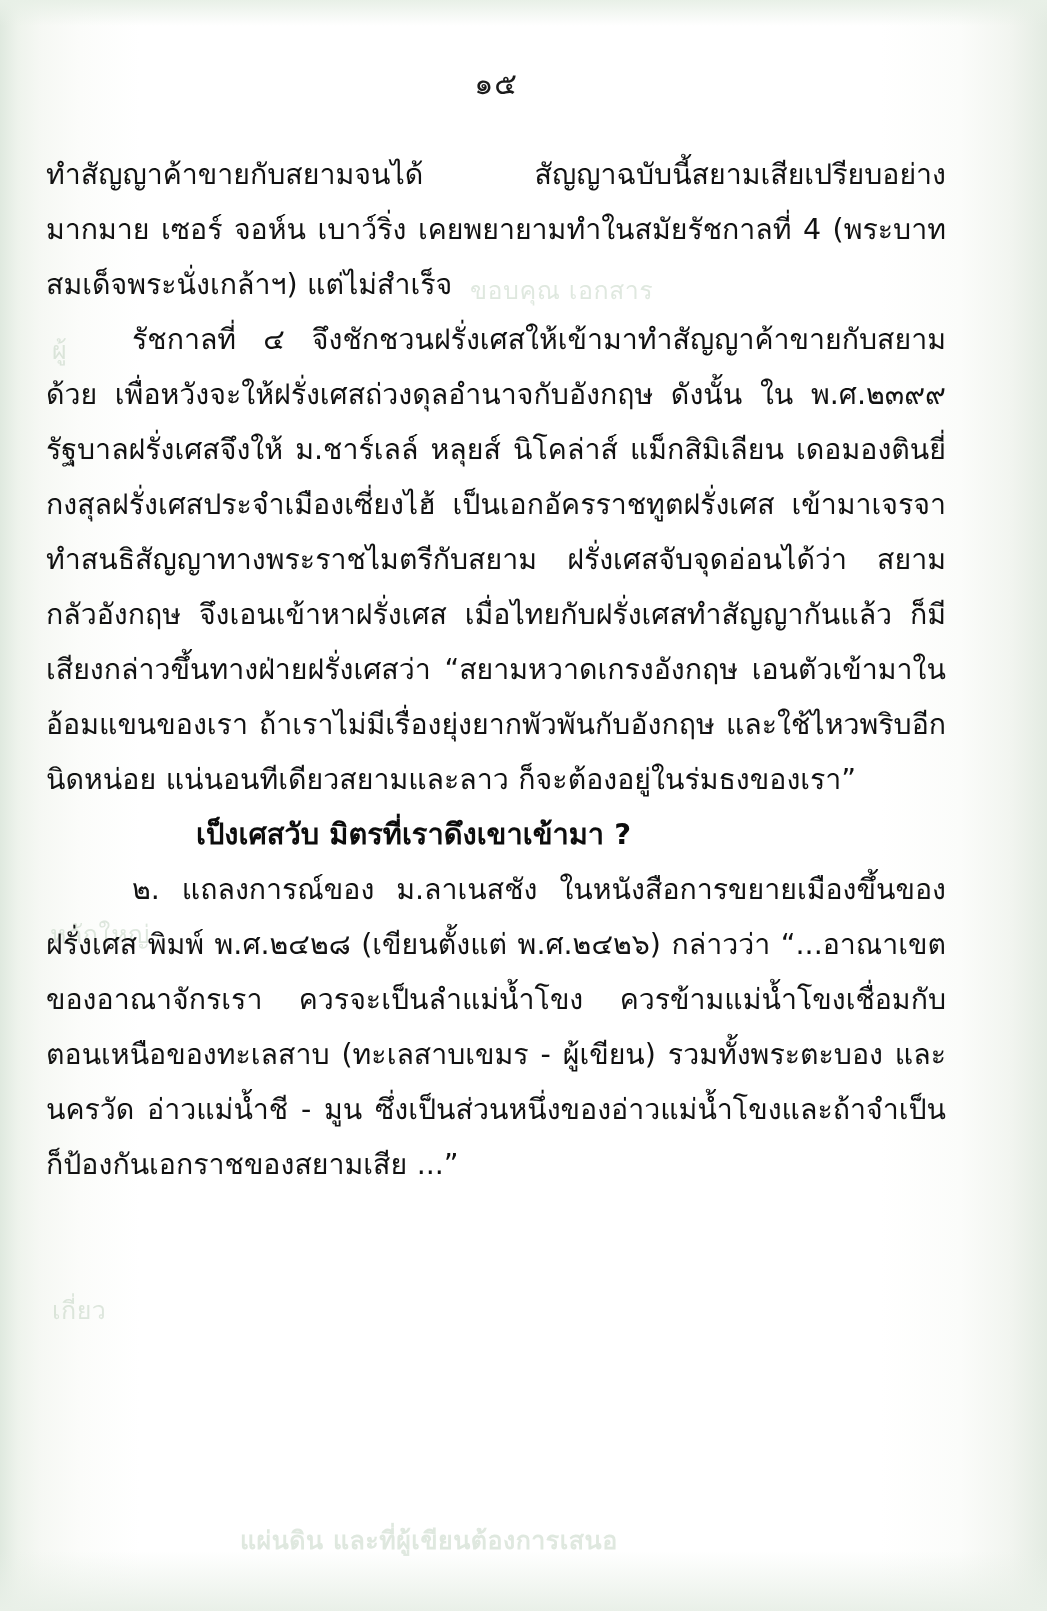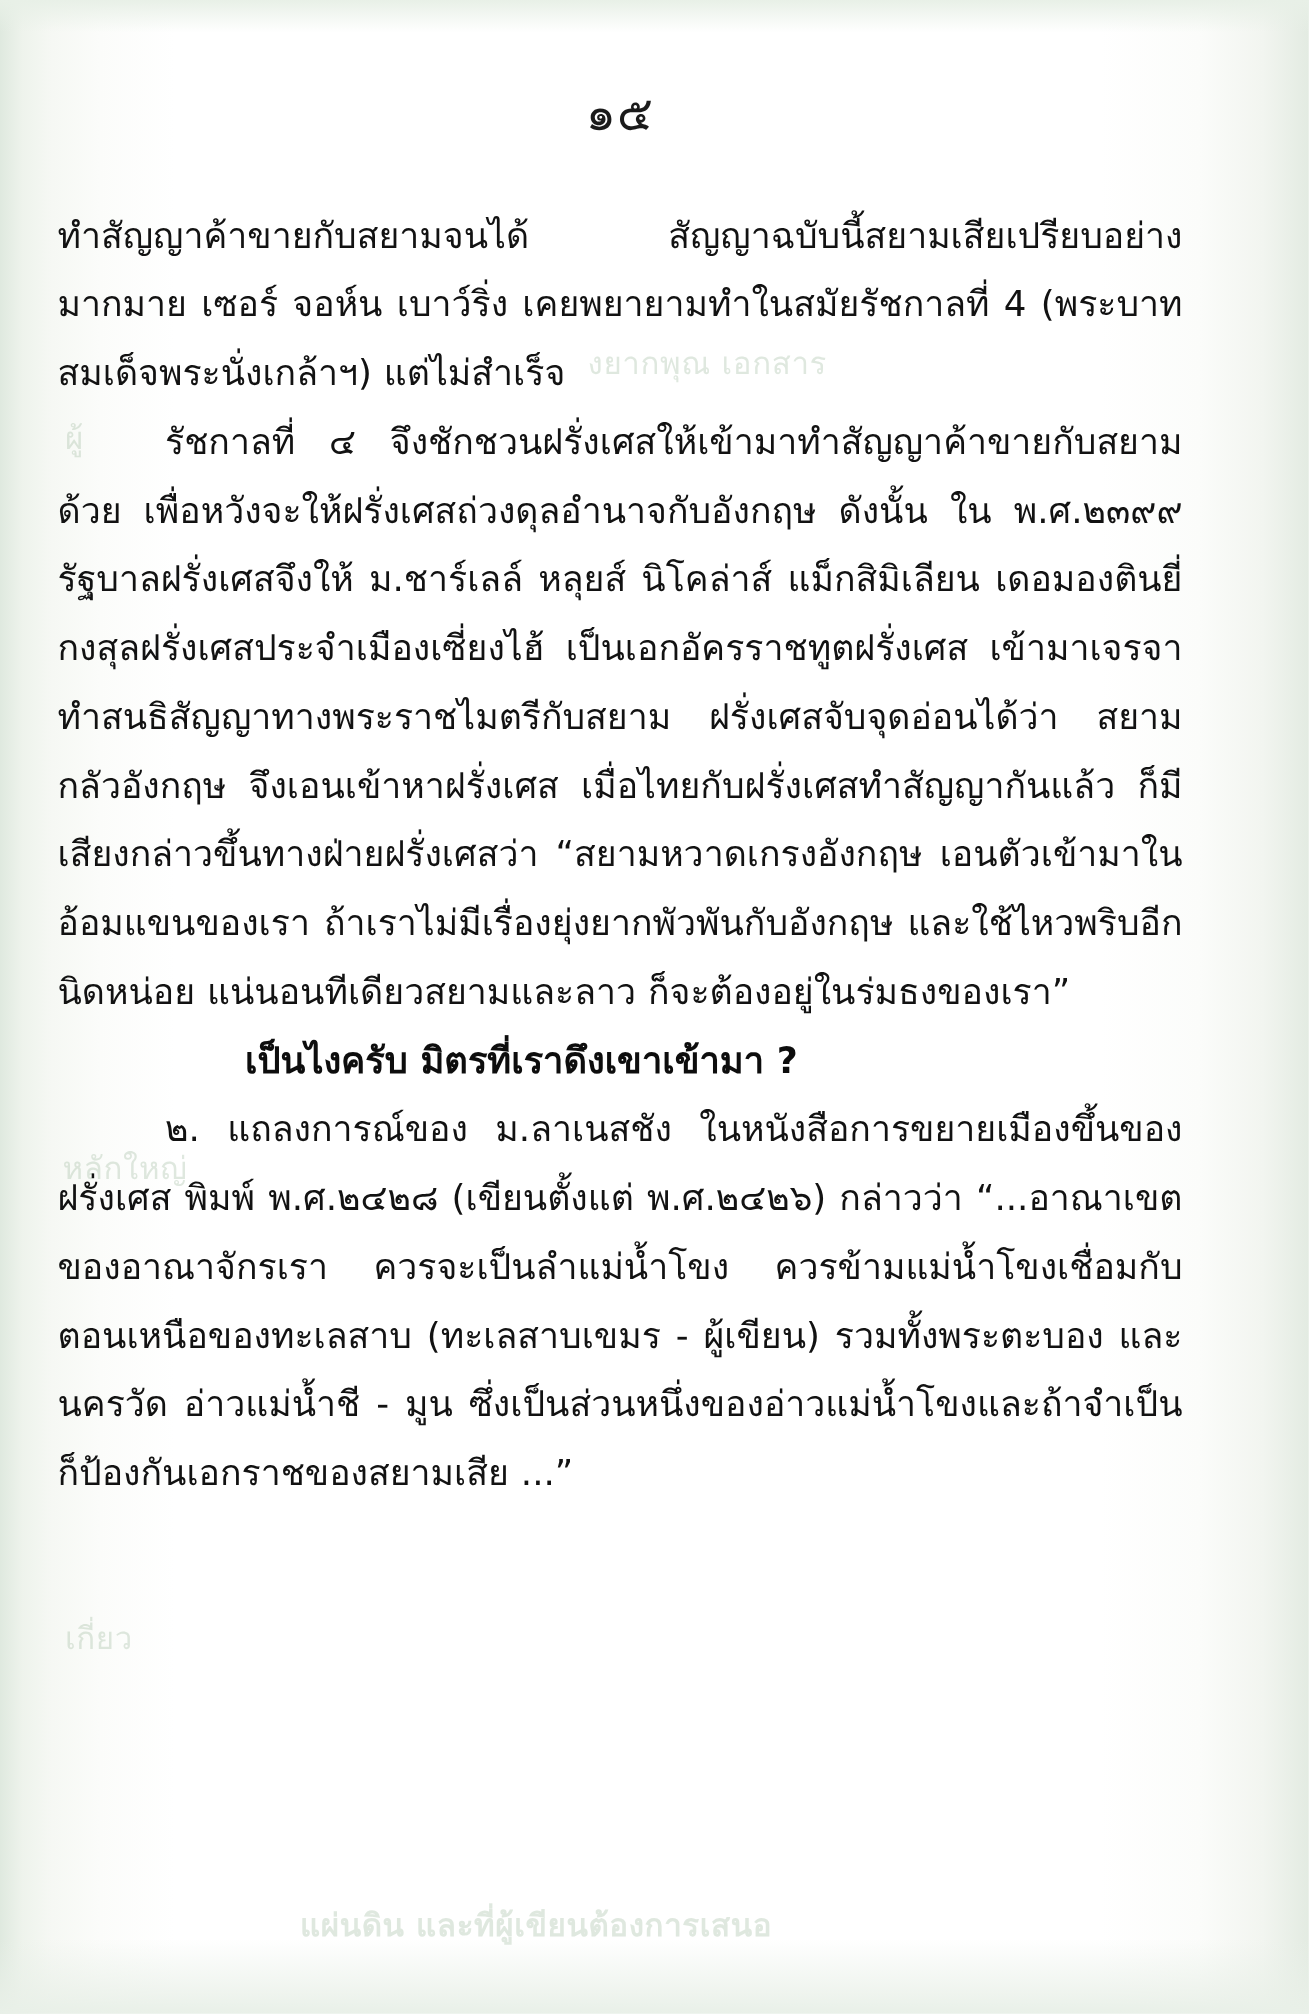--- a/index.html
+++ b/index.html
@@ -54,21 +54,21 @@
 
   .content {
     position: absolute;
     left: 46px;
     top: 60px;
     width: 900px;
   }
 
   .folio {
     text-align: center;
-    font-size: 38px;
+    font-size: 30px;
     color: #1b1b1b;
     margin: 0 0 40px 0;
     letter-spacing: 1px;
   }
 
   p.para {
     margin: 0;
     color: #121212;
     font-size: 28.5px;
     line-height: 55px;
@@ -89,33 +89,33 @@
   }
   .noju {
     text-align: left;
   }
 </style>
 </head>
 <body>
 
 <div class="page">
 
-  <div class="bleed" style="left:470px; top:270px;">งยากพุณ  เอกสาร</div>
+  <div class="bleed" style="left:470px; top:270px;">ขอบคุณ  เอกสาร</div>
   <div class="bleed" style="left:52px; top:330px;">ผู้</div>
   <div class="bleed" style="left:50px; top:890px;margin-top:24px;">หลักใหญ่</div>
   <div class="bleed" style="left:52px; top:1290px;">เกี่ยว</div>
   <div class="bleed" style="left:240px; top:1520px;font-weight:bold;">แผ่นดิน  และที่ผู้เขียนต้องการเสนอ</div>
 
   <div class="content">
 
     <div class="folio">๑๕</div>
 
     <p class="para">ทำสัญญาค้าขายกับสยามจนได้  สัญญาฉบับนี้สยามเสียเปรียบอย่างมากมาย เซอร์ จอห์น เบาว์ริ่ง เคยพยายามทำในสมัยรัชกาลที่ 4 (พระบาทสมเด็จพระนั่งเกล้าฯ) แต่ไม่สำเร็จ</p>
 
     <p class="para indent">รัชกาลที่ ๔ จึงชักชวนฝรั่งเศสให้เข้ามาทำสัญญาค้าขายกับสยามด้วย เพื่อหวังจะให้ฝรั่งเศสถ่วงดุลอำนาจกับอังกฤษ ดังนั้น ใน พ.ศ.๒๓๙๙ รัฐบาลฝรั่งเศสจึงให้  ม.ชาร์เลล์  หลุยส์  นิโคล่าส์  แม็กสิมิเลียน เดอมองตินยี่  กงสุลฝรั่งเศสประจำเมืองเซี่ยงไฮ้  เป็นเอกอัครราชทูตฝรั่งเศส เข้ามาเจรจาทำสนธิสัญญาทางพระราชไมตรีกับสยาม  ฝรั่งเศสจับจุดอ่อนได้ว่า สยามกลัวอังกฤษ จึงเอนเข้าหาฝรั่งเศส   เมื่อไทยกับฝรั่งเศสทำสัญญากันแล้ว ก็มีเสียงกล่าวขึ้นทางฝ่ายฝรั่งเศสว่า “สยามหวาดเกรงอังกฤษ  เอนตัวเข้ามาในอ้อมแขนของเรา   ถ้าเราไม่มีเรื่องยุ่งยากพัวพันกับอังกฤษ  และใช้ไหวพริบอีกนิดหน่อย   แน่นอนทีเดียวสยามและลาว  ก็จะต้องอยู่ในร่มธงของเรา”</p>
 
-    <p class="heading">เป็นไงครับ  มิตรที่เราดึงเขาเข้ามา ?</p>
+    <p class="heading">เป็งเศสวับ  มิตรที่เราดึงเขาเข้ามา ?</p>
 
     <p class="para indent">๒. แถลงการณ์ของ ม.ลาเนสชัง  ในหนังสือการขยายเมืองขึ้นของฝรั่งเศส  พิมพ์ พ.ศ.๒๔๒๘ (เขียนตั้งแต่ พ.ศ.๒๔๒๖) กล่าวว่า  “...อาณาเขตของอาณาจักรเรา ควรจะเป็นลำแม่น้ำโขง ควรข้ามแม่น้ำโขงเชื่อมกับตอนเหนือของทะเลสาบ (ทะเลสาบเขมร - ผู้เขียน) รวมทั้งพระตะบอง และนครวัด อ่าวแม่น้ำชี - มูน ซึ่งเป็นส่วนหนึ่งของอ่าวแม่น้ำโขงและถ้าจำเป็นก็ป้องกันเอกราชของสยามเสีย ...”</p>
 
 
   </div>
 </div>
 
 </body></html>

